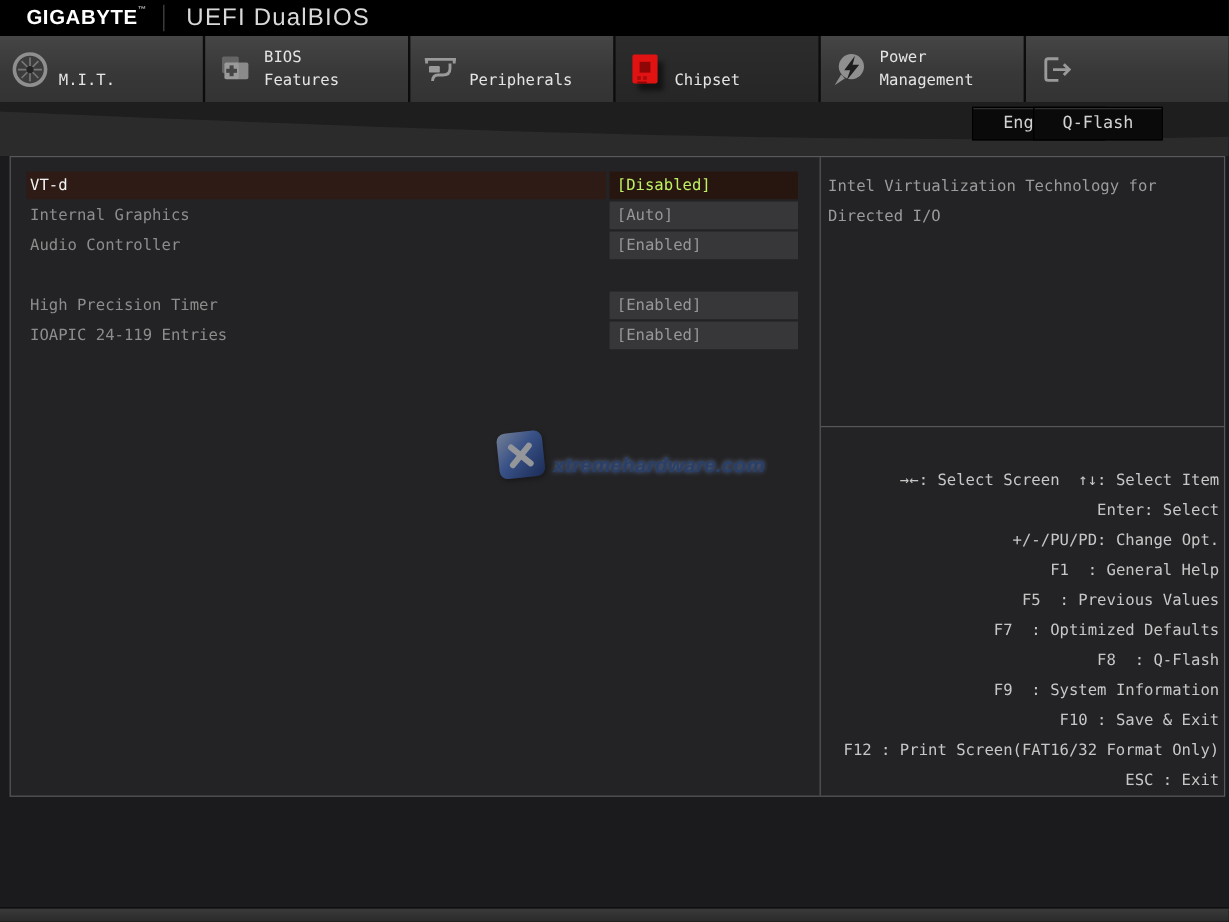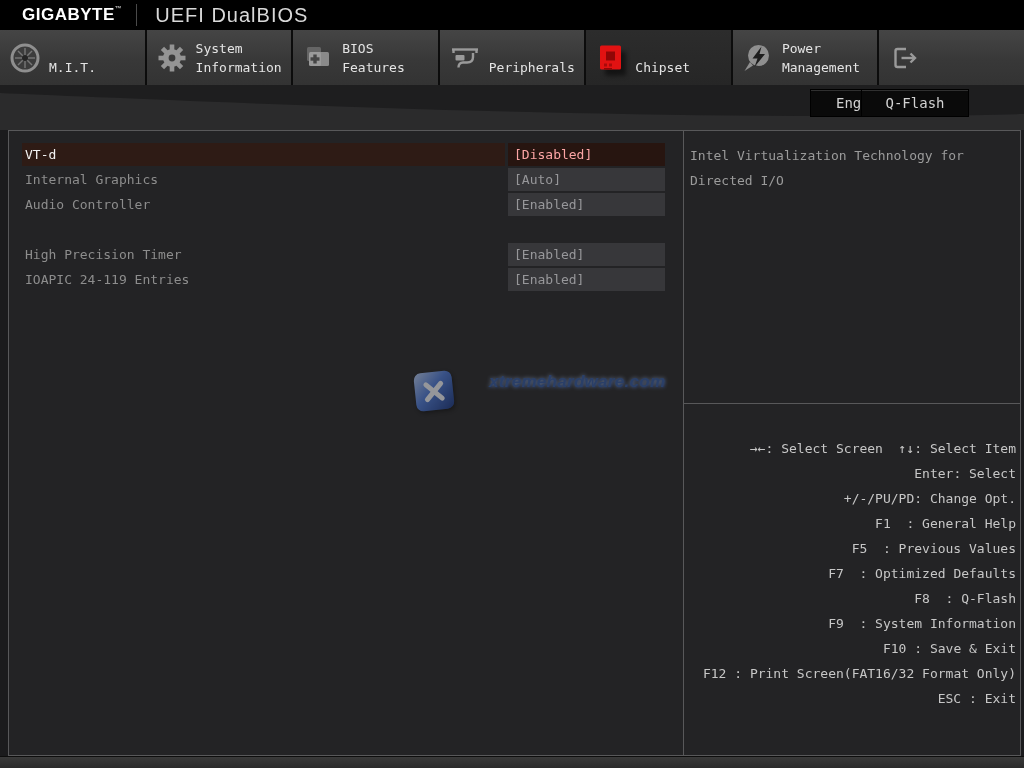--- a/index.html
+++ b/index.html
@@ -51,47 +51,47 @@
     position:absolute; top:4px; height:28px;
     background:#0a0a0a; border:1px solid #000;
     box-shadow:inset 0 1px 0 #303030;
     color:#d2d2d2; font-size:14px; font-family:"DejaVu Sans Mono",monospace;
     display:flex; align-items:center; justify-content:center; cursor:pointer;
   }
   .btn-english { left:810px; width:111px; }
   .btn-qflash  { left:861px; width:108px; }
   
   .panels {
-    position:absolute; left:8px; top:130px; width:1013px; height:626px;
+    position:absolute; left:8px; top:130px; width:1013px; height:534px;
     border:1px solid #58585a; background:#232325; display:flex;
   }
   .mainpanel { width:674px; height:100%; padding:12px 18px 0 13px; }
   .rightpanel { flex:1; border-left:1px solid #58585a; display:flex; flex-direction:column; }
   
   .srow { display:flex; height:23px; margin-bottom:2px; cursor:pointer; }
   .srow .lbl {
     flex:1; color:#8d8d8d; font-size:13px; display:flex; align-items:center;
     padding-left:3px; margin-right:3px; white-space:pre;
   }
   .srow .val {
     width:157px; background:#37373a; color:#97979a; font-size:13px;
     display:flex; align-items:center; padding-left:6px; white-space:pre;
   }
   .srow.selected .lbl { background:#2e1b15; color:#f2f2f2; }
-  .srow.selected .val { background:#271510; color:#fca5a5;text-align:center; }
+  .srow.selected .val { background:#271510; color:#bef264;text-align:center; }
   .sgap { height:25px; }
   
   .helpbox { height:273px; border-bottom:1px solid #58585a; padding:12px 8px 0 6px; }
   .helpbox .hline { color:#9b9b9b; font-size:13px; line-height:25px; white-space:pre; }
   .keysbox { flex:1; padding:32px 4px 0 6px;text-align:right; }
   .kline { color:#c7c7c7; font-size:13px; line-height:25px; white-space:pre; }
   
   .watermark {
-    position:absolute; left:415px; top:372px; display:flex; align-items:flex-start;
-    opacity:.55; pointer-events:none;gap:28px;
+    position:absolute; left:415px; top:360px; display:flex; align-items:flex-end;
+    opacity:.55; pointer-events:none;
   }
   .wm-tile {
     width:38px; height:38px; border-radius:7px; transform:rotate(-6deg);
     background:linear-gradient(135deg,#b7cdf4 0%,#4a77d6 45%,#16347f 100%);
     position:relative; box-shadow:1px 2px 4px rgba(0,0,0,.6);
   }
   .wm-tile i { position:absolute; left:6px; top:16.5px; width:26px; height:5px;
     background:#f2f5fb; border-radius:2.5px; display:block; }
   .wm-x1 { transform:rotate(45deg); }
   .wm-x2 { transform:rotate(-45deg); }
@@ -126,35 +126,20 @@
             <line x1="5" y1="15" x2="25" y2="15"></line>
           <line x1="8" y1="8" x2="22" y2="22"></line>
             <line x1="22" y1="8" x2="8" y2="22"></line>
         </g>
         <circle cx="15" cy="15" r="3" fill="#252525"></circle>
       </svg>
     </span>
     <span class="tlabel"><span class="l1"></span><span class="l2">M.I.T.</span></span>
   </div>
 
-  <div class="tab">
-    <span class="ticon">
-      <svg width="30" height="30" viewBox="0 0 30 30">
-        <g fill="#949494">
-          <rect x="12.7" y="1.5" width="4.6" height="27"></rect>
-          <rect x="12.7" y="1.5" width="4.6" height="27" transform="rotate(45 15 15)"></rect>
-          <rect x="12.7" y="1.5" width="4.6" height="27" transform="rotate(90 15 15)"></rect>
-          <rect x="12.7" y="1.5" width="4.6" height="27" transform="rotate(135 15 15)"></rect>
-          <circle cx="15" cy="15" r="9"></circle>
-        </g>
-        <circle cx="15" cy="15" r="3.4" fill="#3b3b3b"></circle>
-      </svg>
-    </span>
-    <span class="tlabel"><span class="l1">System</span><span class="l2">Information</span></span>
-  </div>
 
   <div class="tab">
     <span class="ticon">
       <svg width="30" height="30" viewBox="0 0 30 30">
         <rect x="4" y="4" width="14" height="14" rx="1.5" fill="#656565"></rect>
         <rect x="15" y="9" width="11" height="14" rx="1.5" fill="#8a8a8a"></rect>
         <rect x="6" y="9" width="12" height="14" rx="1.5" fill="#9a9a9a"></rect>
         <g fill="#454545">
           <rect x="10.3" y="11.5" width="3.4" height="9"></rect>
           <rect x="7.5" y="14.3" width="9" height="3.4"></rect>

